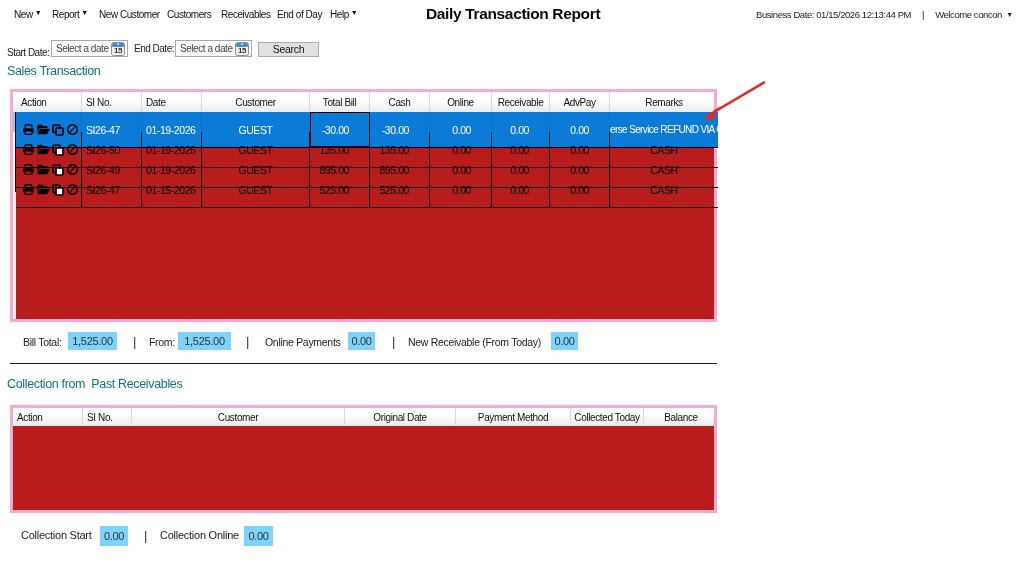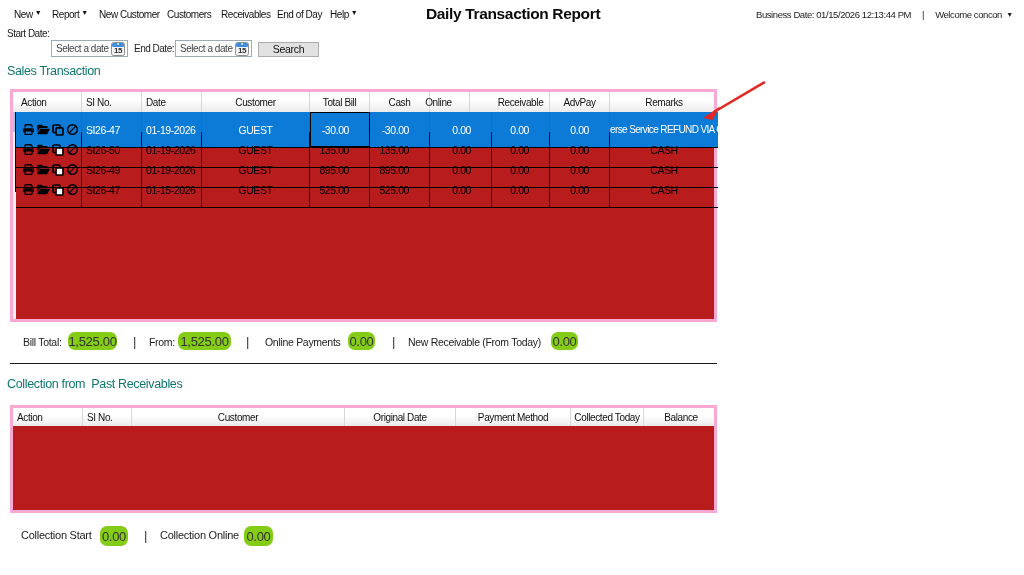--- a/index.html
+++ b/index.html
@@ -28,40 +28,40 @@
   .hcell.l { padding-left:4px; }
   .row { position:absolute; left:0; width:705px; height:36px; border-bottom:1px solid #000; }
   .cell { position:absolute; top:0; bottom:0; font-size:10.5px; letter-spacing:-0.42px; display:flex; align-items:center; border-right:1px solid #0a0a0a; overflow:hidden; }
   .cell.r { justify-content:flex-end; padding-right:20px; }
   .cell.c { justify-content:center; }
   .cell.l { padding-left:4px; }
   .sel { background:#0c7bd8; color:#fff; }
   .sel .cell { border-right-color:#06529525; }
   .icons { display:flex; gap:2.5px; align-items:center; padding-left:7px; }
   .sel .fr { fill:#0c7bd8; }
-  .yel { background:#84cc16; color:#333; font-size:13px; letter-spacing:-0.3px; position:absolute; display:flex; align-items:center; justify-content:center;border-radius:7px; }
+  .yel { background:#7dd3fc; color:#333; font-size:11px; letter-spacing:-0.3px; position:absolute; display:flex; align-items:center; justify-content:center; }
   .tlbl { position:absolute; font-size:10.5px; letter-spacing:-0.3px; color:#222; }
   .sep { position:absolute; font-size:13px; color:#333; }
 </style>
 </head>
 <body>
 
 <div class="menu">
   <span style="left:14px">New <span class="arr">▼</span></span>
   <span style="left:52px">Report <span class="arr">▼</span></span>
   <span style="left:99px">New Customer</span>
   <span style="left:167px">Customers</span>
   <span style="left:221px">Receivables</span>
   <span style="left:277px">End of Day</span>
   <span style="left:330px">Help <span class="arr">▼</span></span>
 </div>
 <div class="title">Daily Transaction Report</div>
 <div class="topright">Business Date: 01/15/2026 12:13:44 PM<span style="display:inline-block;width:11px"></span>|<span style="display:inline-block;width:11px"></span>Welcome concon <span class="arr">▼</span></div>
 
-<div class="lbl" style="left:7px; top:28px; letter-spacing:-0.5px;">Start Date:</div>
+<div class="lbl" style="left:7px; top:47px; letter-spacing:-0.5px;">Start Date:</div>
 <div class="datebox" style="left:51px; width:77px;">
   <span class="txt">Select a date</span>
   <svg class="calico" width="14" height="14" viewBox="0 0 14 14">
     <rect x="0.5" y="0.5" width="13" height="13" rx="2" fill="#f4f4f4" stroke="#8f8f8f"></rect>
     <rect x="1" y="1" width="12" height="4" rx="1.5" fill="#3e8ddd"></rect>
     <rect x="6.3" y="1.2" width="1.6" height="1.6" fill="#fff"></rect>
     <text x="7" y="11" font-size="8" font-weight="bold" fill="#333" text-anchor="middle" font-family="Liberation Sans">15</text>
   </svg>
 </div>
 <div class="lbl" style="left:134px; top:43px; letter-spacing:-0.5px;">End Date:</div>
@@ -79,21 +79,21 @@
 <div class="sect" style="left:7px; top:64px;">Sales Transaction</div>
 
 <div class="tbl" style="top:89px; height:233px;" id="t1">
   <div class="hdr" style="height:20px;">
     <div class="hcell l" style="left:0; width:69px; padding-left:8px;">Action</div>
     <div class="hcell l" style="left:69px; width:60px;">SI No.</div>
     <div class="hcell l" style="left:129px; width:60px;">Date</div>
     <div class="hcell c" style="left:189px; width:108px;">Customer</div>
     <div class="hcell c" style="left:297px; width:60px;">Total Bill</div>
     <div class="hcell c" style="left:357px; width:60px;">Cash</div>
-    <div class="hcell c" style="left:395px; width:62px;">Online</div>
+    <div class="hcell c" style="left:417px; width:62px;">Online</div>
     <div class="hcell c" style="left:479px; width:58px;">Receivable</div>
     <div class="hcell c" style="left:537px; width:60px;">AdvPay</div>
     <div class="hcell c" style="left:597px; width:108px; border-right:none;">Remarks</div>
   </div>
   <div class="row sel" style="top:20px;">
     <div class="cell" style="left:0; width:3px; background:#8fcdf2; border-right-color:#000;"></div>
     <div class="cell icons" style="left:3px; width:66px;">
         <svg width="11" height="11" viewBox="0 0 512 512">
           <path fill="#000" d="M128 0C92.7 0 64 28.7 64 64v96h64V64H354.7L384 93.3V160h64V93.3c0-17-6.7-33.3-18.7-45.3L400 18.7C388 6.7 371.7 0 354.7 0H128zM384 352v32 64H128V384 368 352H384zm64 32h32c17.7 0 32-14.3 32-32V256c0-35.3-28.7-64-64-64H64c-35.3 0-64 28.7-64 64v96c0 17.7 14.3 32 32 32H64v64c0 35.3 28.7 64 64 64H384c35.3 0 64-28.7 64-64V384zM432 248a24 24 0 1 1 0 48 24 24 0 1 1 0-48z"></path>
         </svg>

